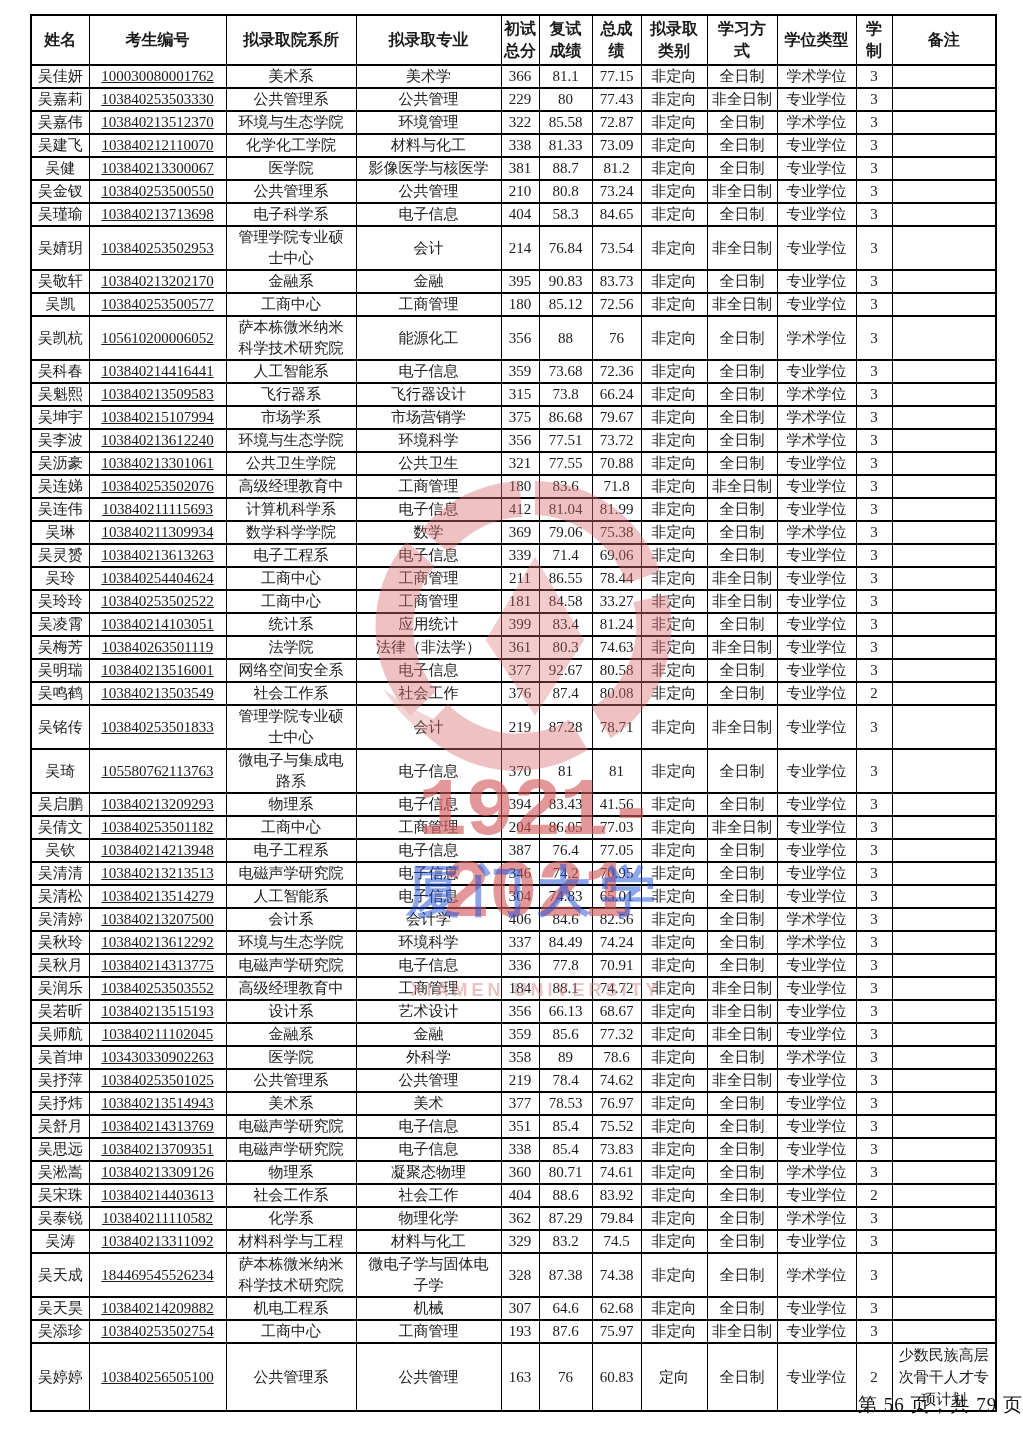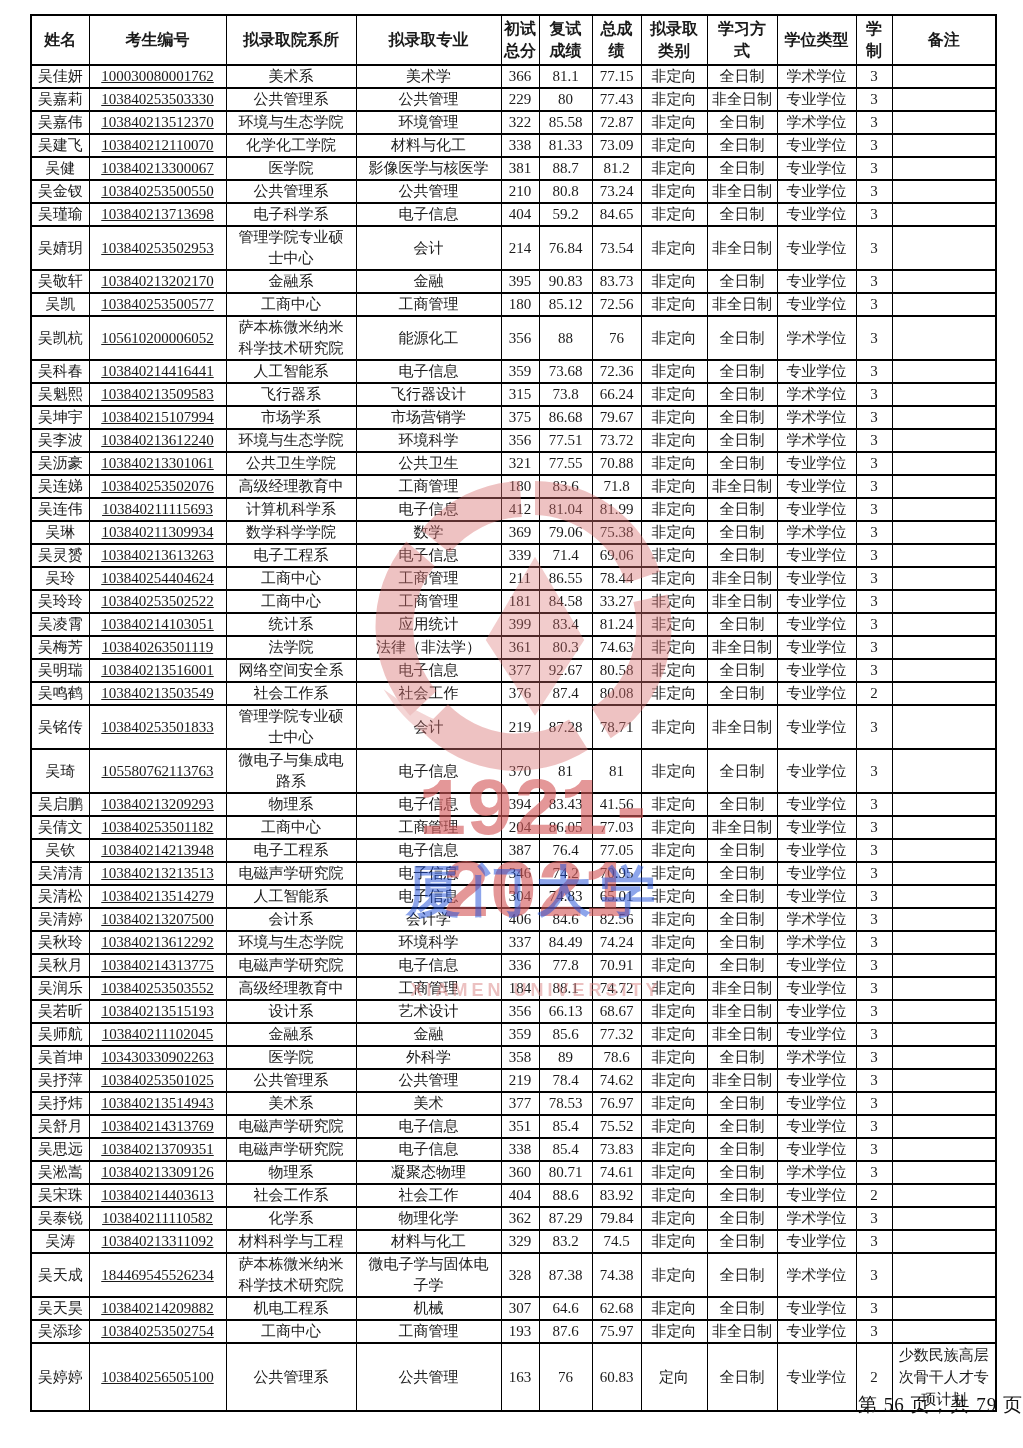--- a/index.html
+++ b/index.html
@@ -180,21 +180,21 @@
           <td class="c-degree">专业学位</td>
           <td class="c-years">3</td>
           <td class="c-remark"></td>
         </tr>
         <tr>
           <td class="c-name">吴瑾瑜</td>
           <td class="c-id">103840213713698</td>
           <td class="c-dept">电子科学系</td>
           <td class="c-major">电子信息</td>
           <td class="c-score1">404</td>
-          <td class="c-score2">59.2</td>
+          <td class="c-score2">58.3</td>
           <td class="c-total">84.65</td>
           <td class="c-category">非定向</td>
           <td class="c-mode">全日制</td>
           <td class="c-degree">专业学位</td>
           <td class="c-years">3</td>
           <td class="c-remark"></td>
         </tr>
         <tr>
           <td class="c-name">吴婧玥</td>
           <td class="c-id">103840253502953</td>

